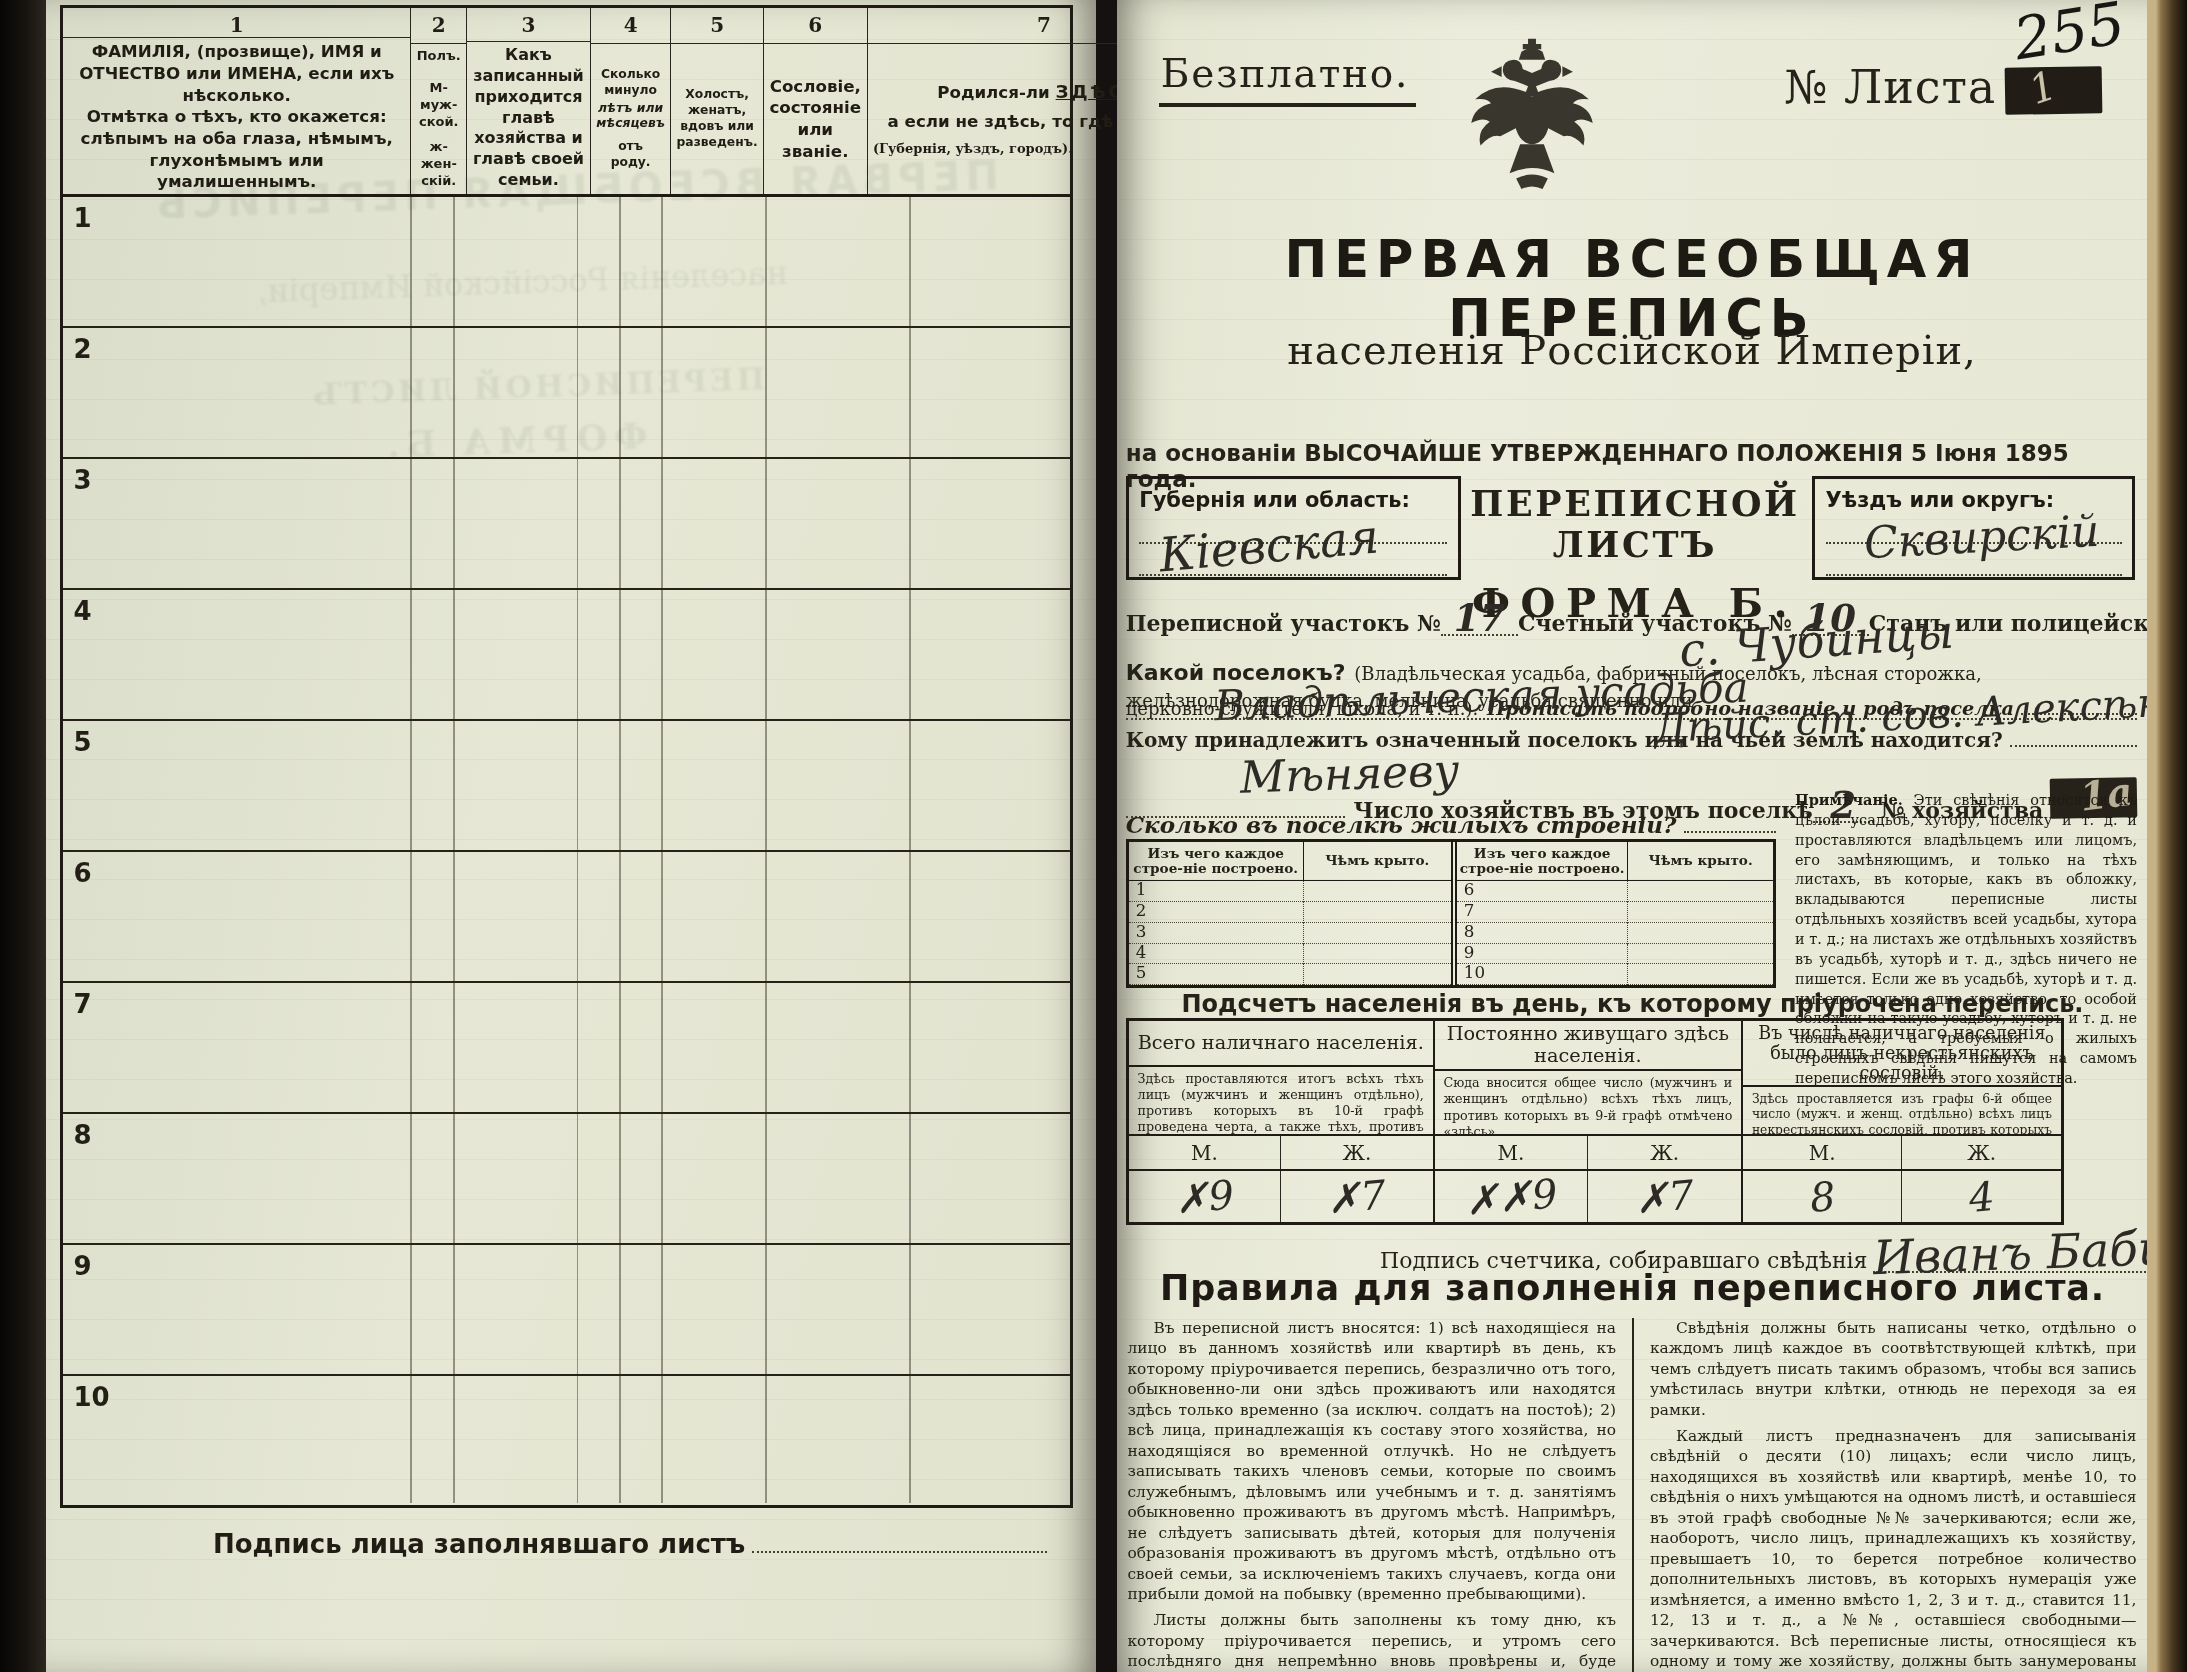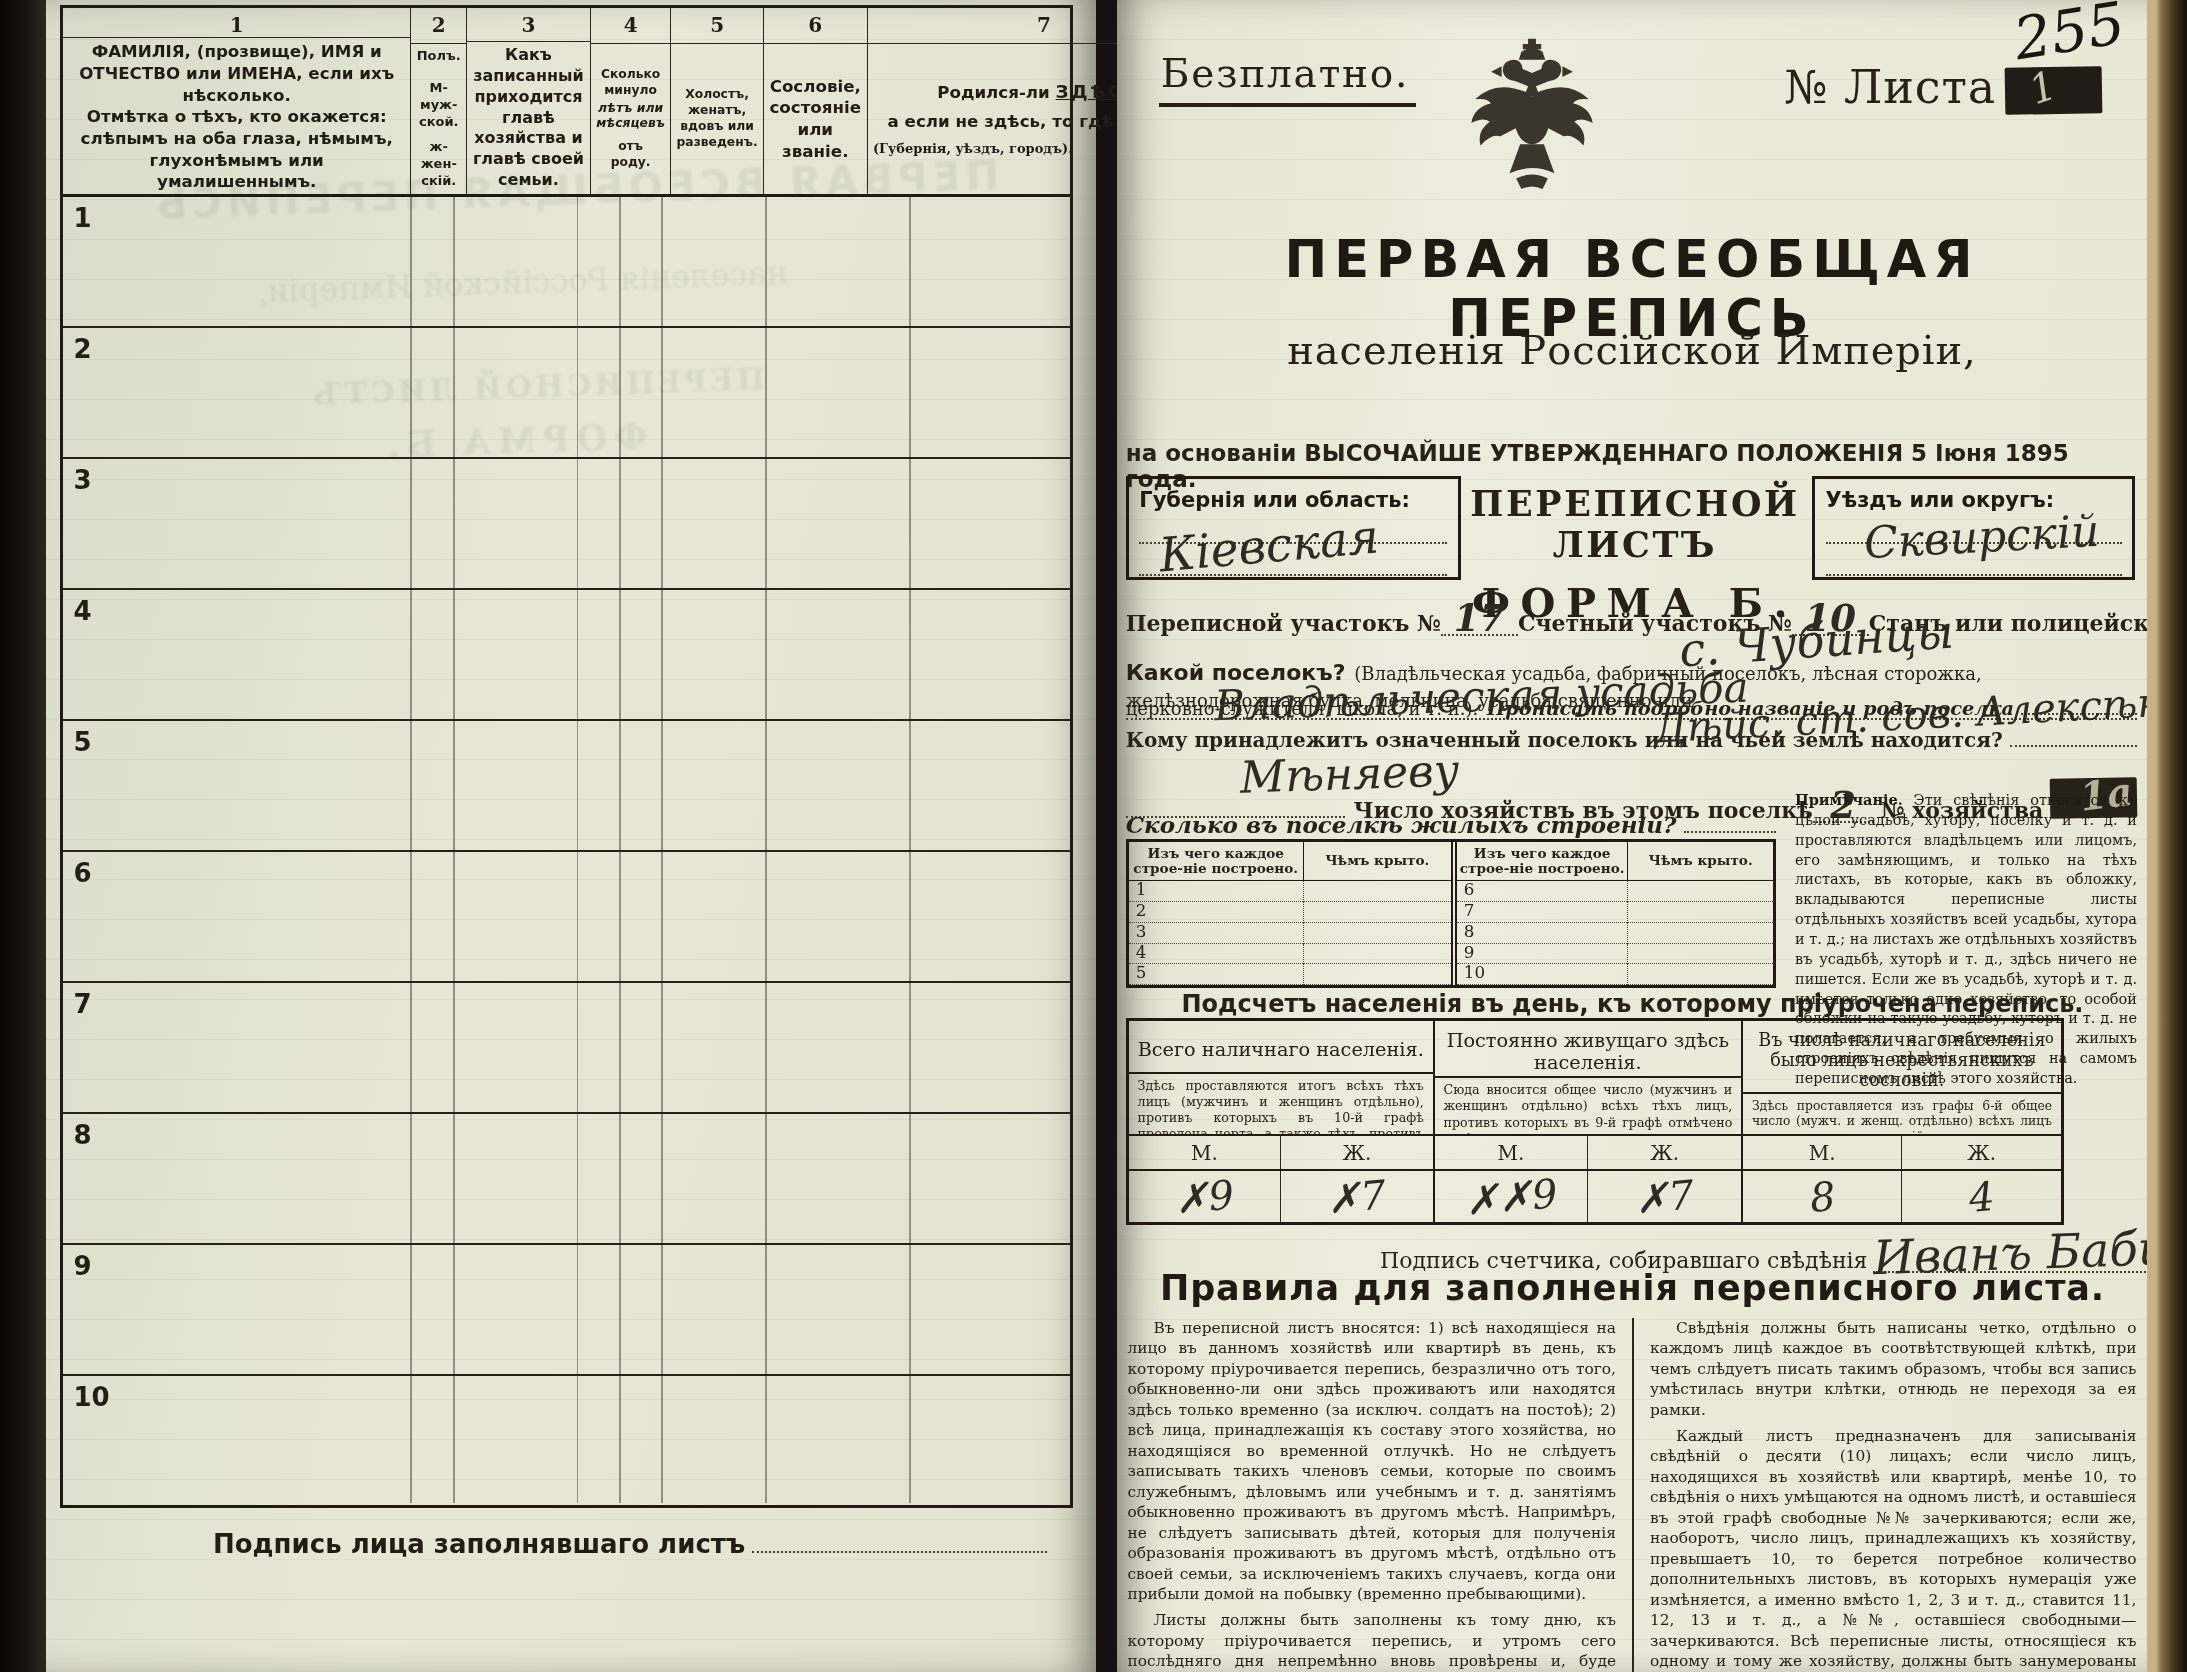--- a/index.html
+++ b/index.html
@@ -111,21 +111,21 @@
   .note{left:678px;top:790px;width:342px;font:400 14.5px/1.37 "DejaVu Serif",serif;
         text-align:justify;color:#1f1b14;}
   .note .lead{font-weight:700;}
   
   .ct-title{left:0;top:990px;width:1031px;text-align:center;font:700 24px "DejaVu Sans",sans-serif;}
   .ctab{left:8.8px;top:1018px;width:938px;height:207px;border:3.5px solid #1f1b14;
         box-sizing:border-box;display:flex;}
   .cg{display:flex;flex-direction:column;box-sizing:border-box;}
   .cg+.cg{border-left:2.6px solid #1f1b14;}
   .cg-h{min-height:40px;display:flex;align-items:center;justify-content:center;text-align:center;
-    font:400 19.3px/1.15 "DejaVu Serif",serif;border-bottom:2.2px solid #1f1b14;padding:1.8px 8.8px;margin-top:7px;}
+    font:400 19.3px/1.15 "DejaVu Serif",serif;border-bottom:2.2px solid #1f1b14;padding:1.8px 8.8px;}
   .cg-d{flex:1;font:400 12.7px/1.27 "DejaVu Serif",serif;padding:4.4px 8.8px;
     text-align:justify;overflow:hidden;}
   .cg-mj{height:33px;border-top:2.2px solid #1f1b14;border-bottom:2.6px solid #1f1b14;display:flex;}
   .cg-mj div{width:50%;display:flex;align-items:center;justify-content:center;
     font:400 20px "DejaVu Serif",serif;}
   .cg-mj div+div{border-left:1.8px solid #2a261e;}
   .cg-v{height:51px;display:flex;}
   .cg-v div{width:50%;display:flex;align-items:center;justify-content:center;}
   .cg-v div+div{border-left:1.8px solid #2a261e;}
   .cg-v .hand{font-size:40px;transform:rotate(-5deg);}

